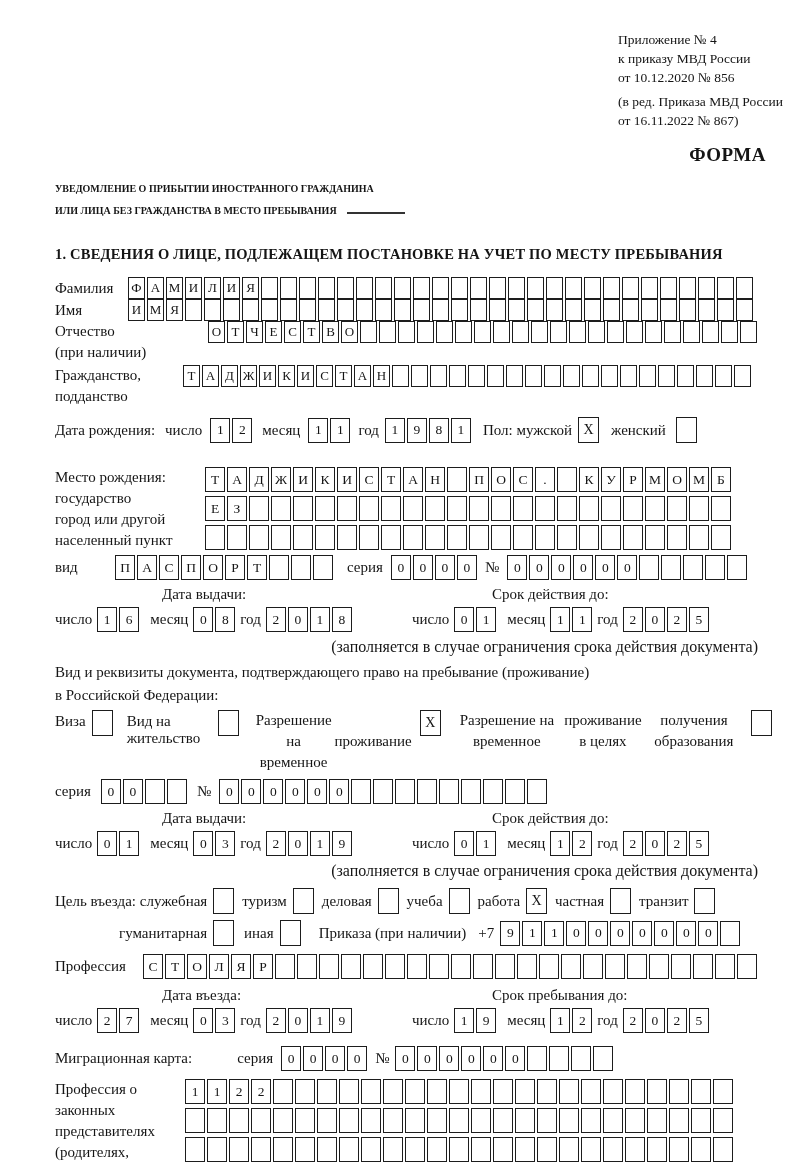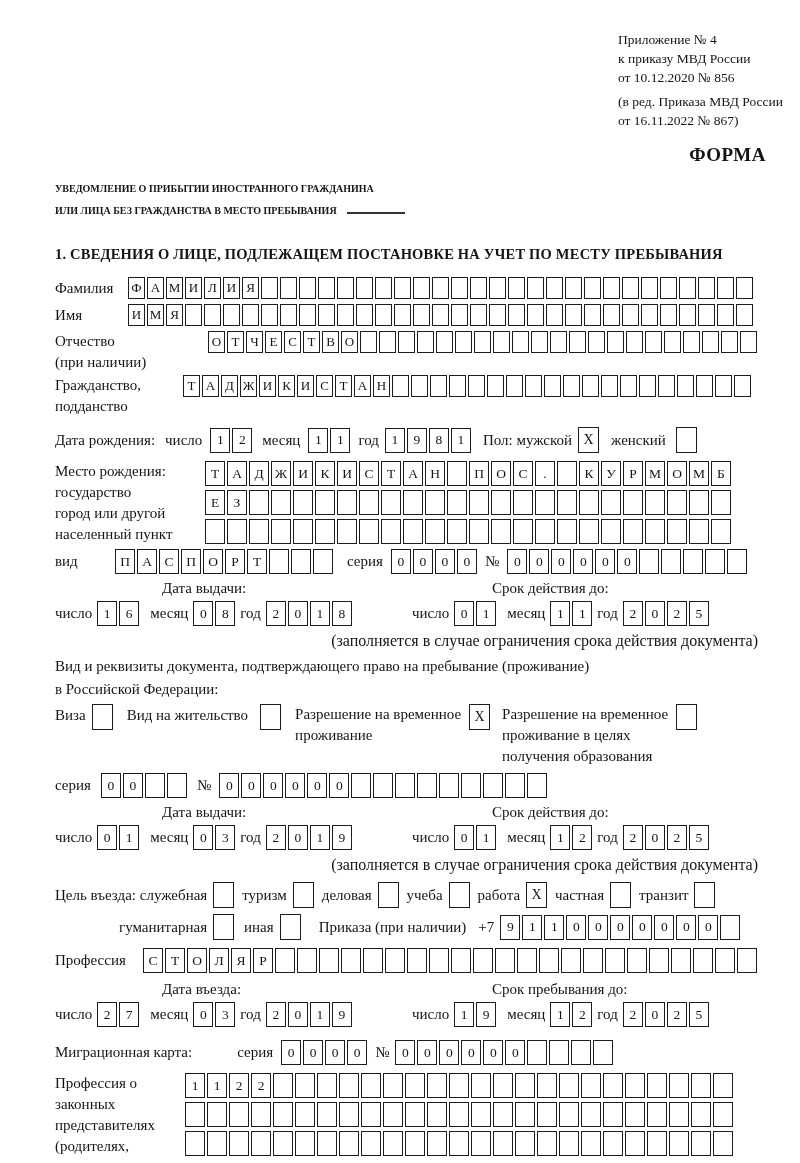--- a/index.html
+++ b/index.html
@@ -14,21 +14,21 @@
   
   .ref { margin-left: 563px; font-size: 13.5px; line-height: 19px; white-space: nowrap; }
   .ref .gap { margin-top: 5px; }
   .form-label { text-align: right; font-weight: bold; margin: 14px 6px 0 0; font-size: 19px; letter-spacing: .5px; }
 
   .title { text-align: left; font-weight: bold; font-size: 10px; line-height: 22px; margin-top: 12px; }
   .blank-line { display:inline-block; width: 58px; border-bottom: 2.5px solid #333; height: 12px; margin-left: 10px; }
 
   .section-heading { font-weight: bold; font-size: 14.5px; margin-top: 24px; letter-spacing: .2px; }
 
-  .row { display: flex; align-items: center; margin-top: 5px; }
+  .row { display: flex; align-items: center; }
   .row.top { align-items: flex-start; }
   .lbl { flex: none; }
   .lbl-col { flex: none; line-height: 21px; }
 
   .cellrow { display: inline-flex; gap: 2px; flex: none; }
   .cell {
     display: inline-flex; align-items: center; justify-content: center;
     border: 1.6px solid #1d1d1d; background: #fff; flex: none;
     font-family: "Liberation Serif", serif;
   }
@@ -42,21 +42,21 @@
 
   .date-labels { position: relative; height: 19px; margin-top: 6px; }
   .date-labels .dl-left  { position: absolute; left: 107px; }
   .date-labels .dl-right { position: absolute; left: 437px; }
   .date-row { position: relative; margin-top: 2px; height: 28px; }
   .dgroup { display: inline-flex; align-items: center; gap: 5px; position: absolute; top: 0; }
   .dgroup.left { left: 0; }
   .dgroup.right { left: 357px; }
   .note-right { text-align: right; padding-right: 14px; font-size: 16px; margin-top: 3px; }
 
-  .cb-block { display: flex; flex-direction: column; align-items: flex-start; line-height: 21px; text-align: center; }
+  .cb-block { display: flex; align-items: center; line-height: 21px; text-align: center; }
   .ml6{margin-left:6px} .ml8{margin-left:8px} .ml10{margin-left:10px} .ml12{margin-left:12px}
   .ml14{margin-left:14px} .ml18{margin-left:18px} .ml45{margin-left:45px}
 </style>
 </head>
 <body>
 
 <div class="page">
 
   <div class="ref">
     <div>Приложение № 4</div>
@@ -253,21 +253,21 @@
     <span class="ml12">Пол: мужской</span>
     <span class="cellrow ml6">
         <span class="cell cb">X</span>
       </span>
     <span class="ml12">женский</span>
     <span class="cellrow ml10">
         <span class="cell cb"></span>
       </span>
   </div>
 
-  <div class="row top" style="margin-top:8px">
+  <div class="row top" style="margin-top:24px">
     <span class="lbl-col" style="width:150px">
       <div>Место рождения:</div>
       <div>государство</div>
       <div>город или другой</div>
       <div>населенный пункт</div>
     </span>
     <span class="stack">
       <span class="cellrow">
           <span class="cell lg">Т</span>
           <span class="cell lg">А</span>

